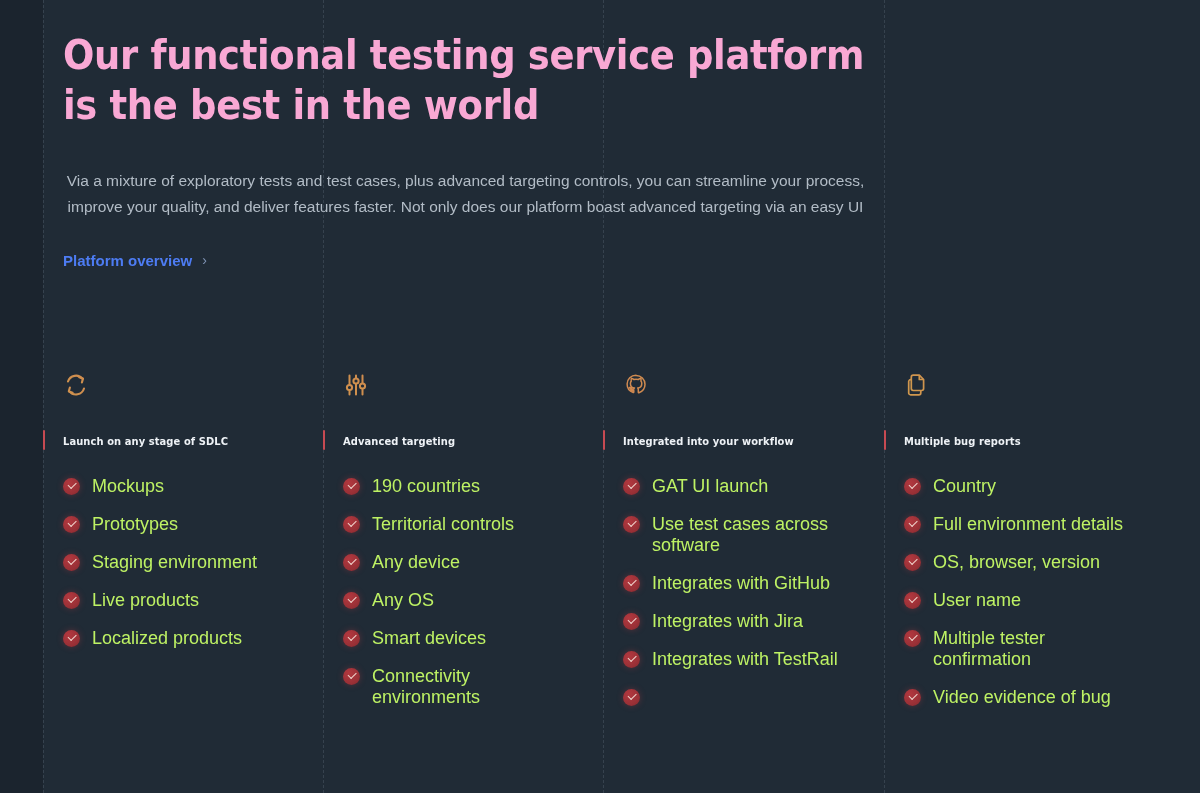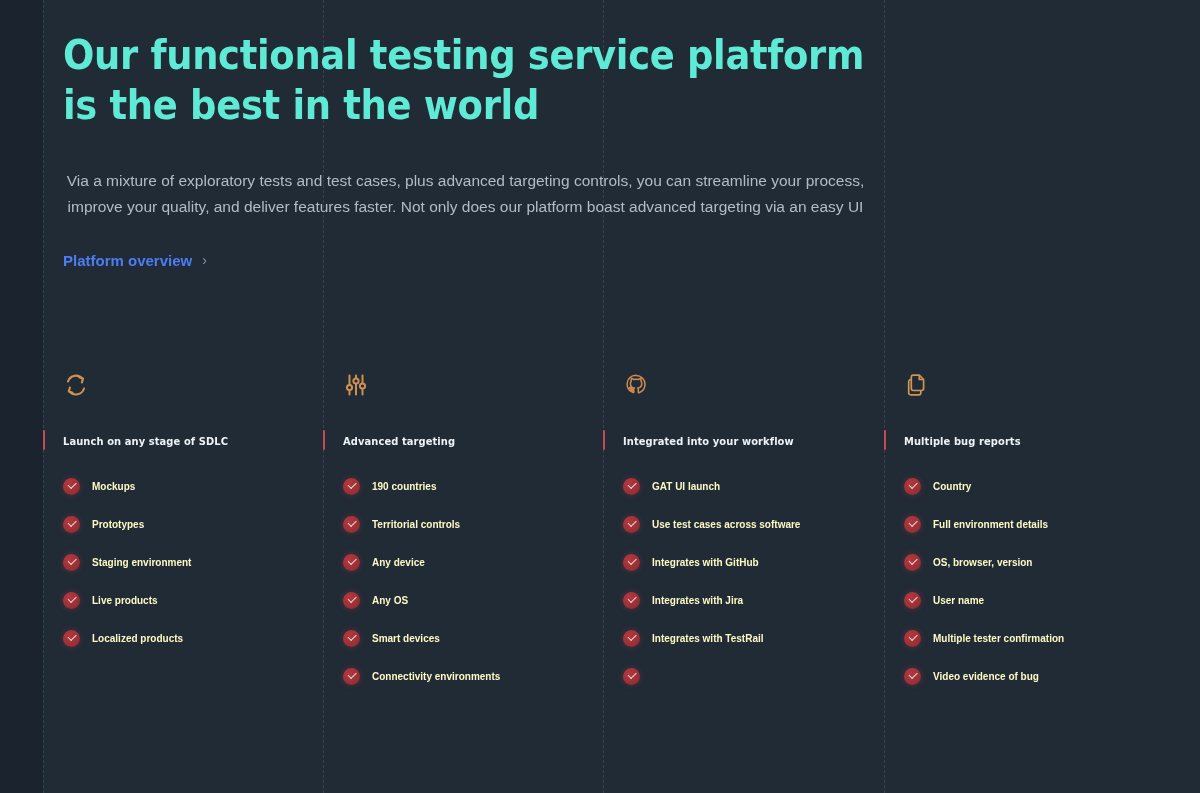--- a/index.html
+++ b/index.html
@@ -64,21 +64,21 @@
     top: 30px;
     width: 820px;
   }
 
   .headline {
     font-family: "Liberation Sans Narrow", "DejaVu Sans Condensed", "Liberation Sans", sans-serif;
     font-weight: 700;
     font-size: 41px;
     line-height: 50px;
     letter-spacing: -0.3px;
-    color: #5eead4;
+    color: #f9a8d4;
     max-width: 810px;
   }
 
   .lede {
     margin-top: 38px;
     font-size: 15.5px;
     line-height: 25.5px;
     color: #b2bcc6;
     max-width: 805px;
     font-weight: 400;
@@ -159,25 +159,24 @@
     margin-top: 22px;
     padding-left: 20px;
   }
   .col-list li {
     display: flex;
     align-items: flex-start;
     gap: 12px;
     margin-bottom: 17px;
   }
   .col-list li .label {
-    font-size: 10px;
+    font-size: 18px;
     line-height: 21px;
-    color: #fef9c3;
+    color: #bef264;
     max-width: 210px;
-    font-weight: bold;
   }
 
   
   .check {
     flex: 0 0 auto;
     width: 17px;
     height: 17px;
     margin-top: 2px;
     border-radius: 50%;
     background: radial-gradient(circle at 35% 30%, #b2383f 0%, #993036 65%, #7d272d 100%);

